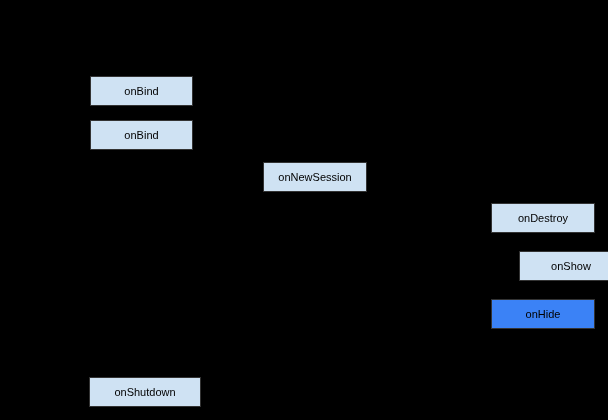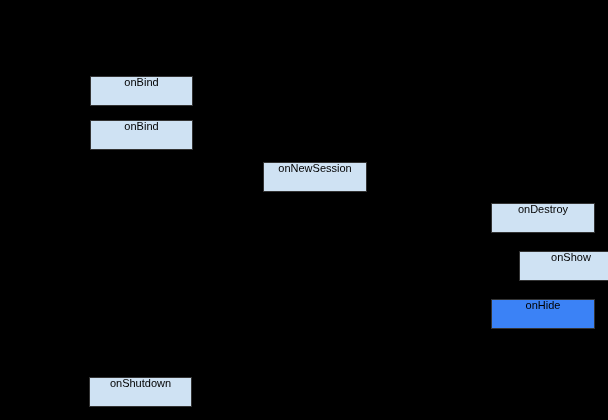--- a/index.html
+++ b/index.html
@@ -11,20 +11,21 @@
     position: relative;
     width: 608px;
     height: 420px;
     overflow: hidden;
     font-family: "Liberation Sans", sans-serif;
   }
   .node {
     position: absolute;
     box-sizing: border-box;
     display: flex;
+    align-items: center;
     justify-content: center;
     font-size: 11px;
     line-height: 1;
     border-style: solid;
     border-width: 1px;
   }
   .node span {
     white-space: nowrap;
   }
 </style>
@@ -50,18 +51,18 @@
   </div>
 
   <div class="node" style="left: 491px; top: 251px; width: 104px; height: 30px; background-color: rgb(207, 226, 243); border-color: rgb(51, 51, 51); color: rgb(0, 0, 0); margin-left: 28px;">
     <span>onShow</span>
   </div>
 
   <div class="node" style="left: 491px; top: 299px; width: 104px; height: 30px; background-color: #3b82f6; border-color: rgb(51, 51, 51); color: rgb(0, 0, 0);">
     <span>onHide</span>
   </div>
 
-  <div class="node" style="left: 89px; top: 377px; width: 103px; height: 30px; background-color: rgb(207, 226, 243); border-color: rgb(51, 51, 51); color: rgb(0, 0, 0);">
+  <div class="node" style="left: 89px; top: 377px; width: 112px; height: 30px; background-color: rgb(207, 226, 243); border-color: rgb(51, 51, 51); color: rgb(0, 0, 0);">
     <span>onShutdown</span>
   </div>
 
 
 </div>
 
 </body></html>

